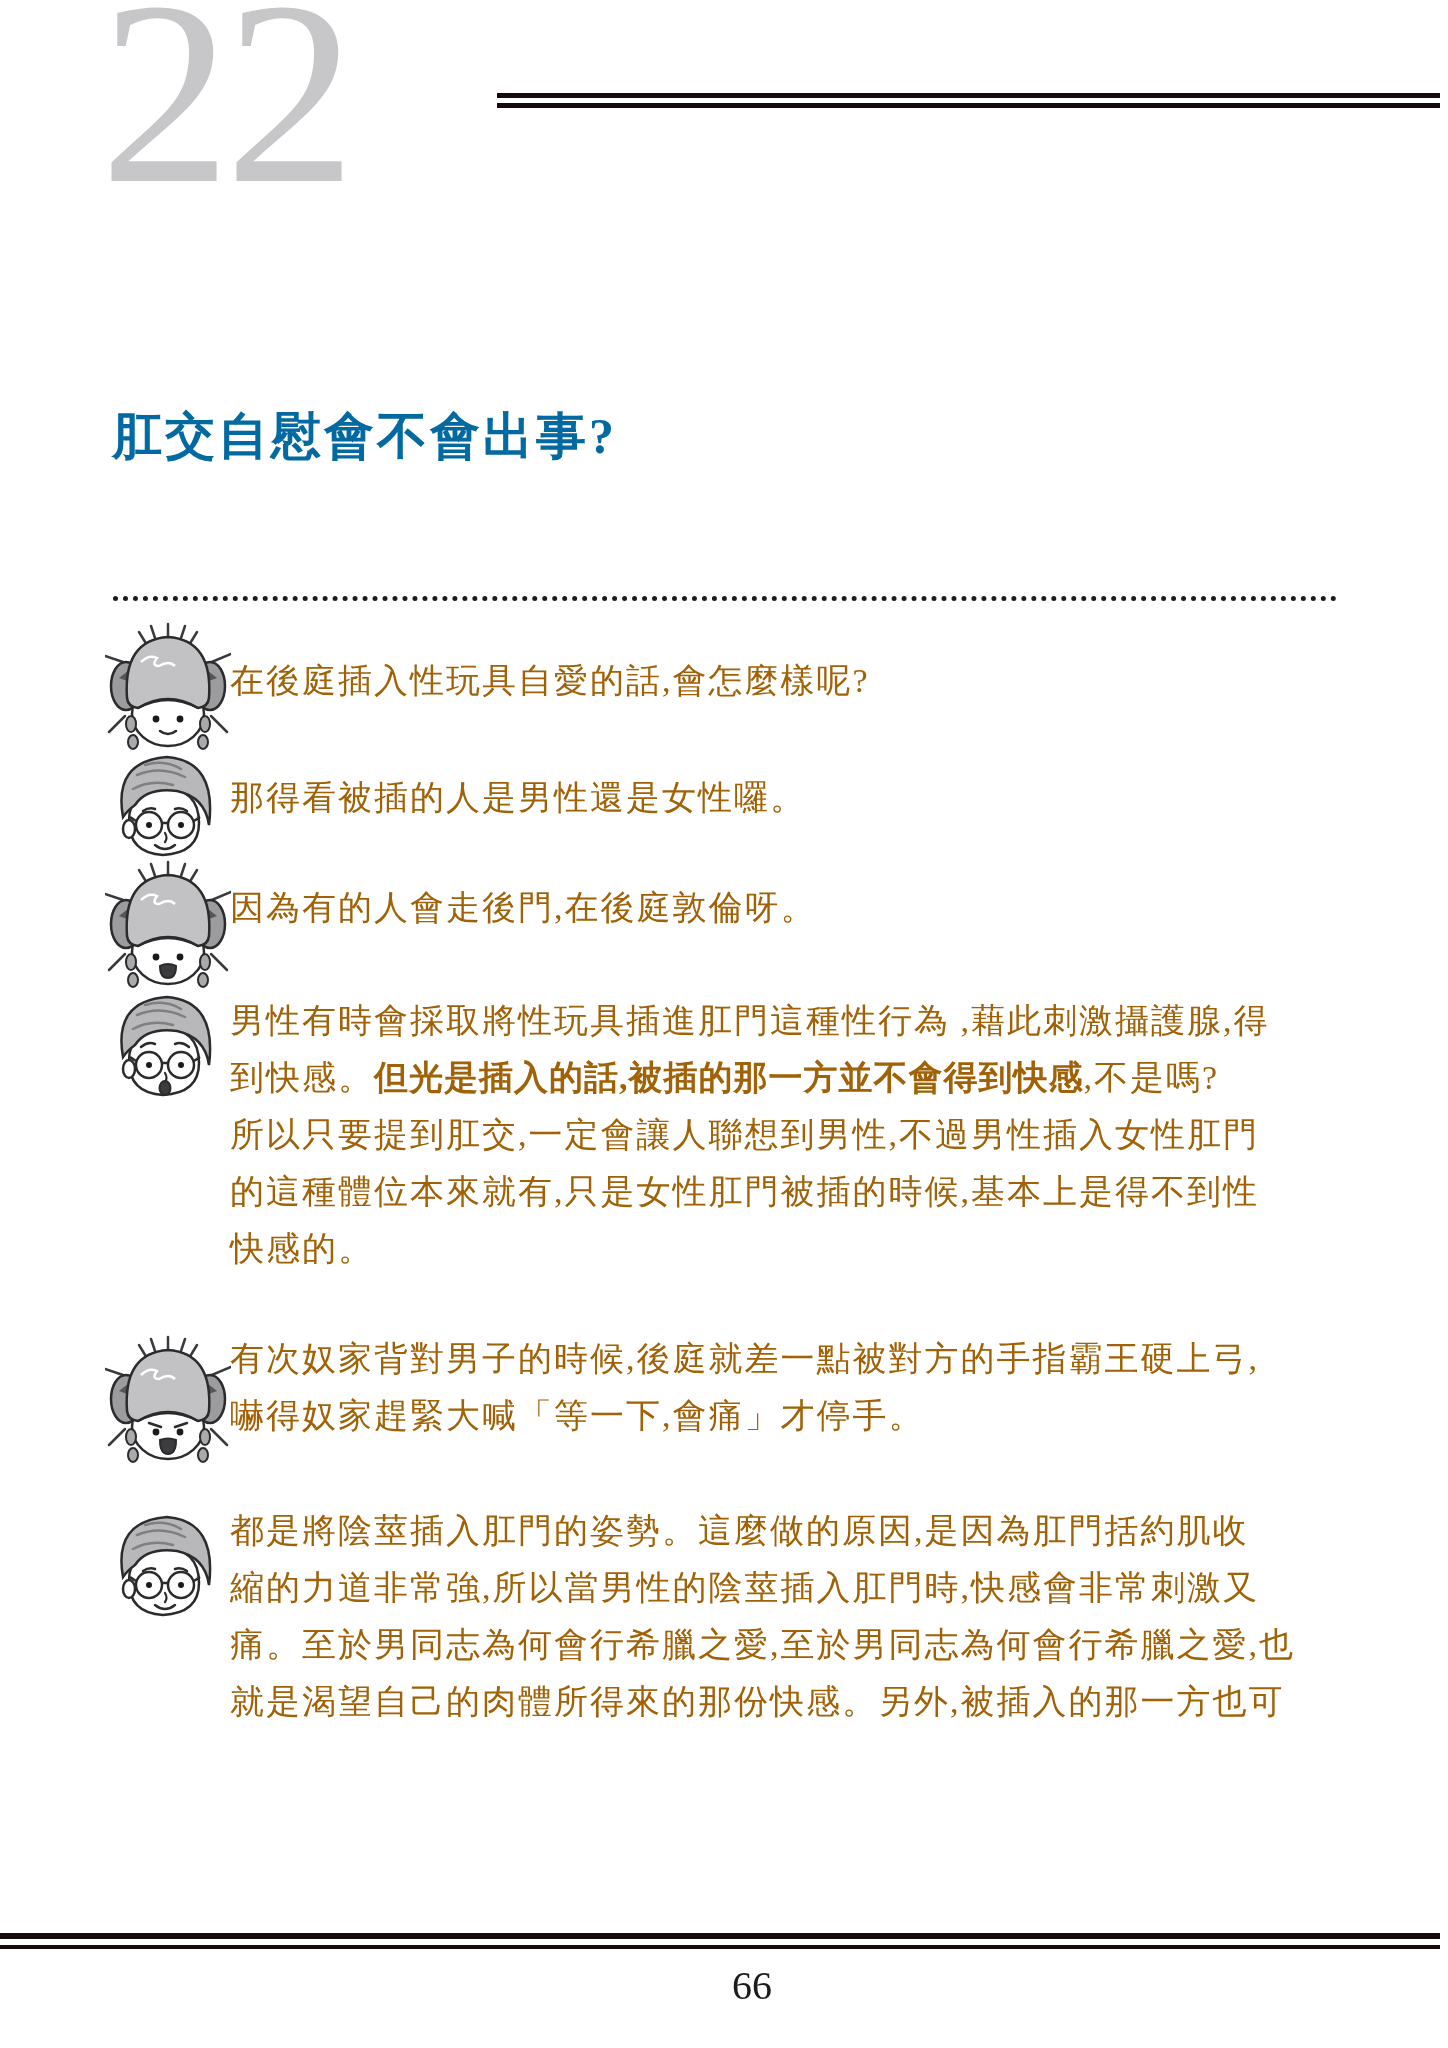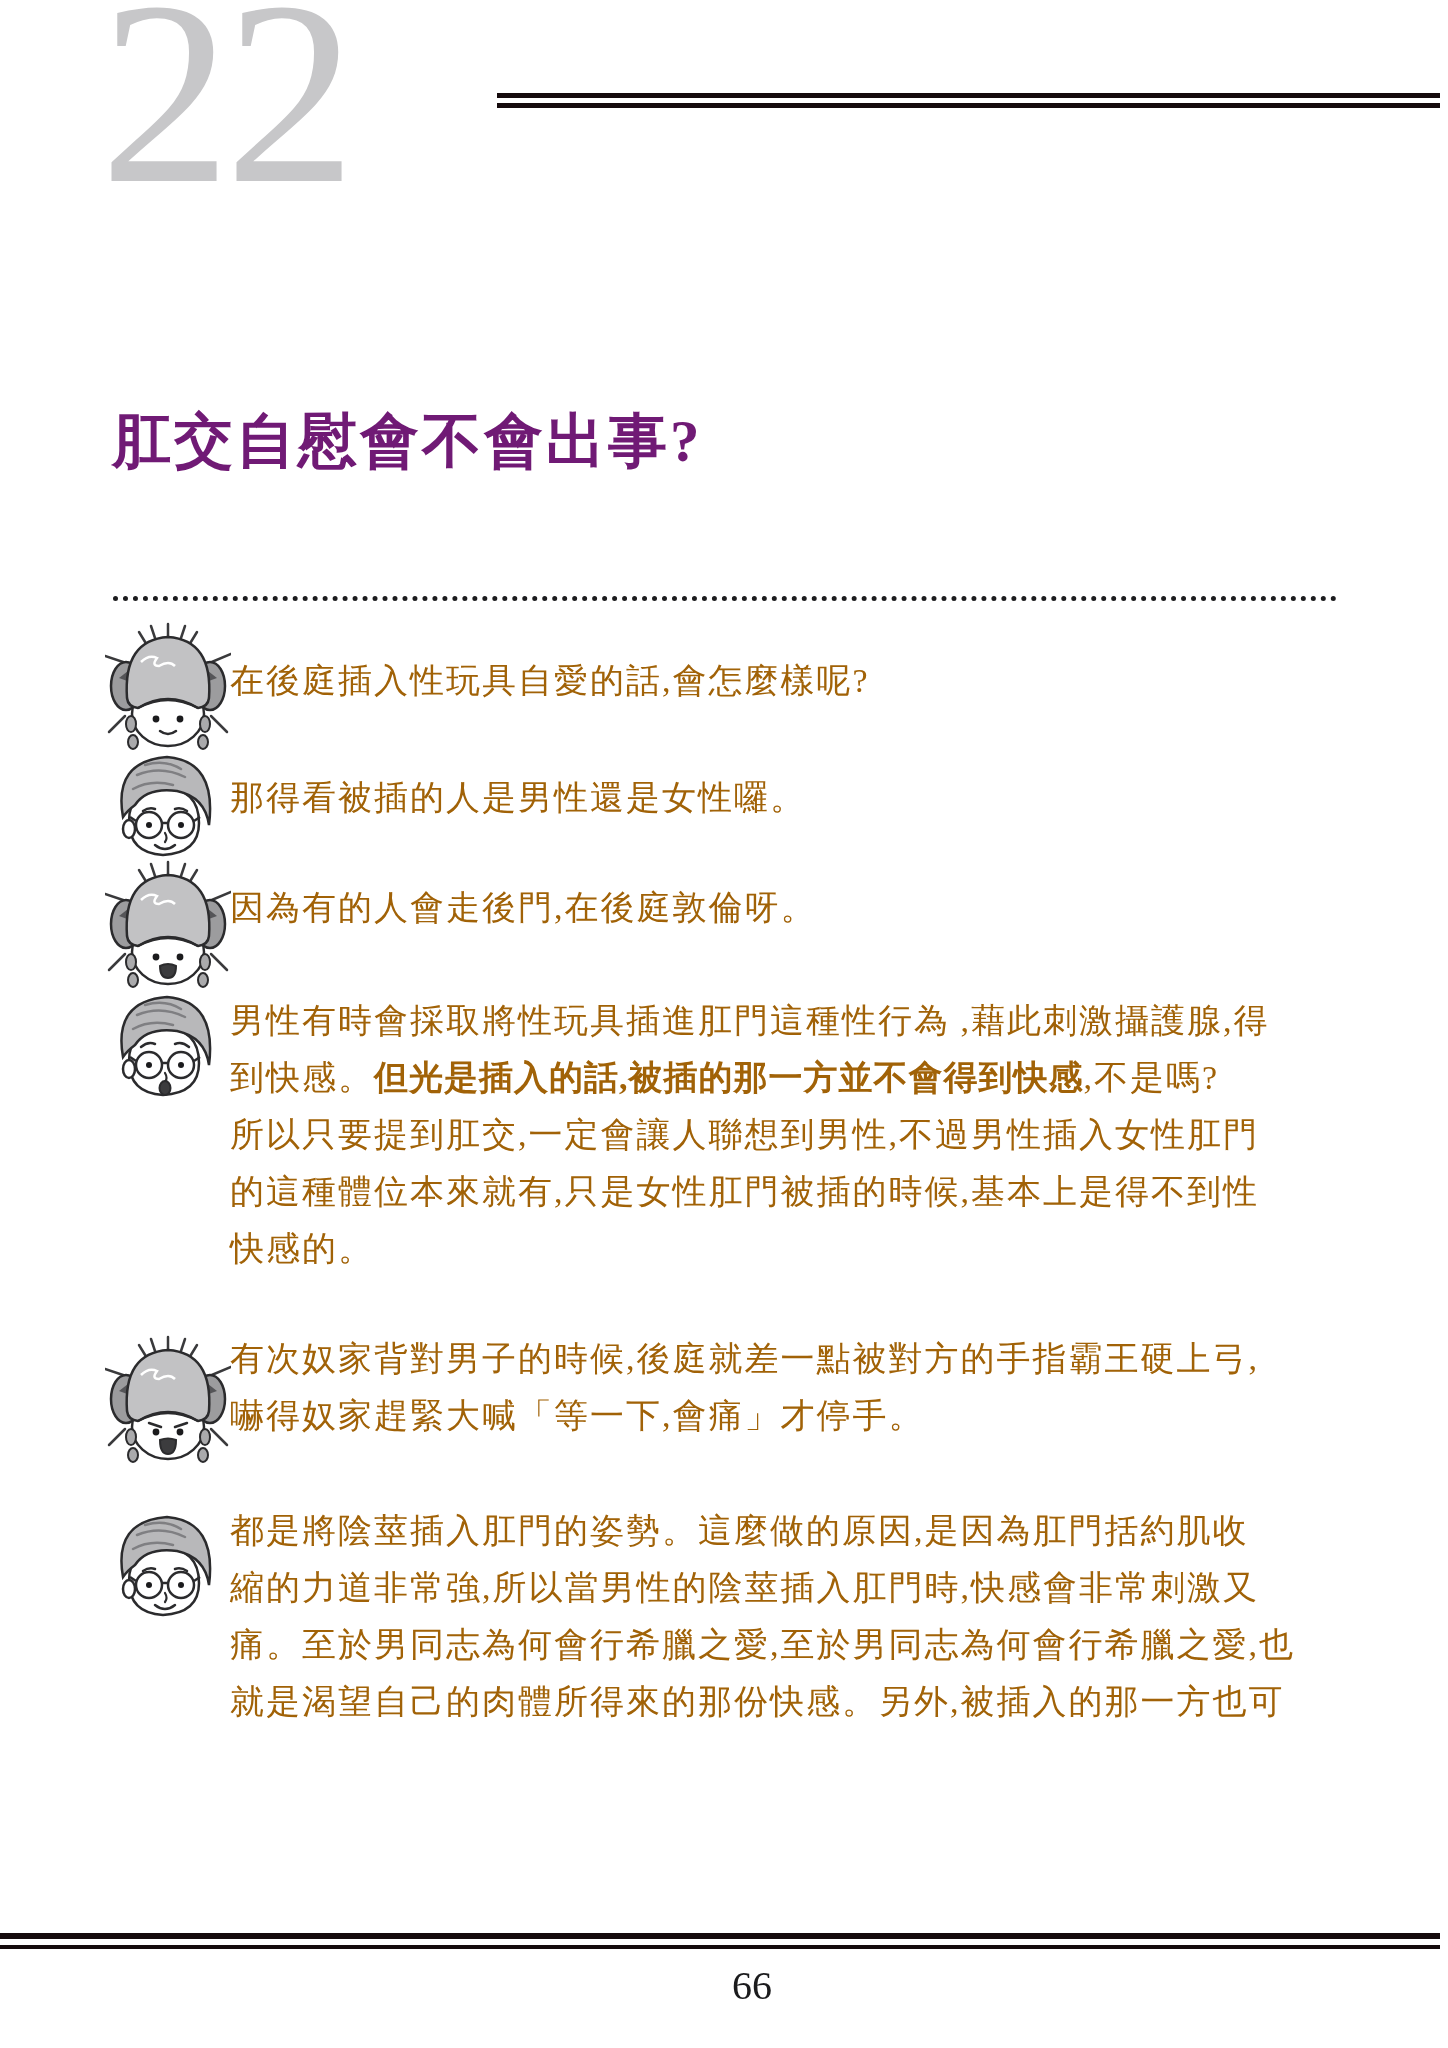--- a/index.html
+++ b/index.html
@@ -22,24 +22,24 @@
   
   .top-rule{
     position:absolute;left:497px;top:93px;right:0;
     height:5px;
     border-top:5px solid #150b0d;
     border-bottom:5px solid #150b0d;
   }
   
   .title{
     position:absolute;left:112px;top:406px;
-    font-size:59px;line-height:1.2;
+    font-size:50px;line-height:1.2;
     font-weight:bold;
     letter-spacing:3px;
-    color:#701a75;
+    color:#0369a1;
   }
   
   .dotted-rule{
     position:absolute;left:113px;top:596px;width:1224px;height:0;
     border-top:5px dotted #1c1c1e;
   }
   
   .entry{position:absolute;left:105px;width:1240px;}
   .avatar{position:absolute;left:0;top:0;width:126px;height:140px;}
   .avatar svg{display:block;}

